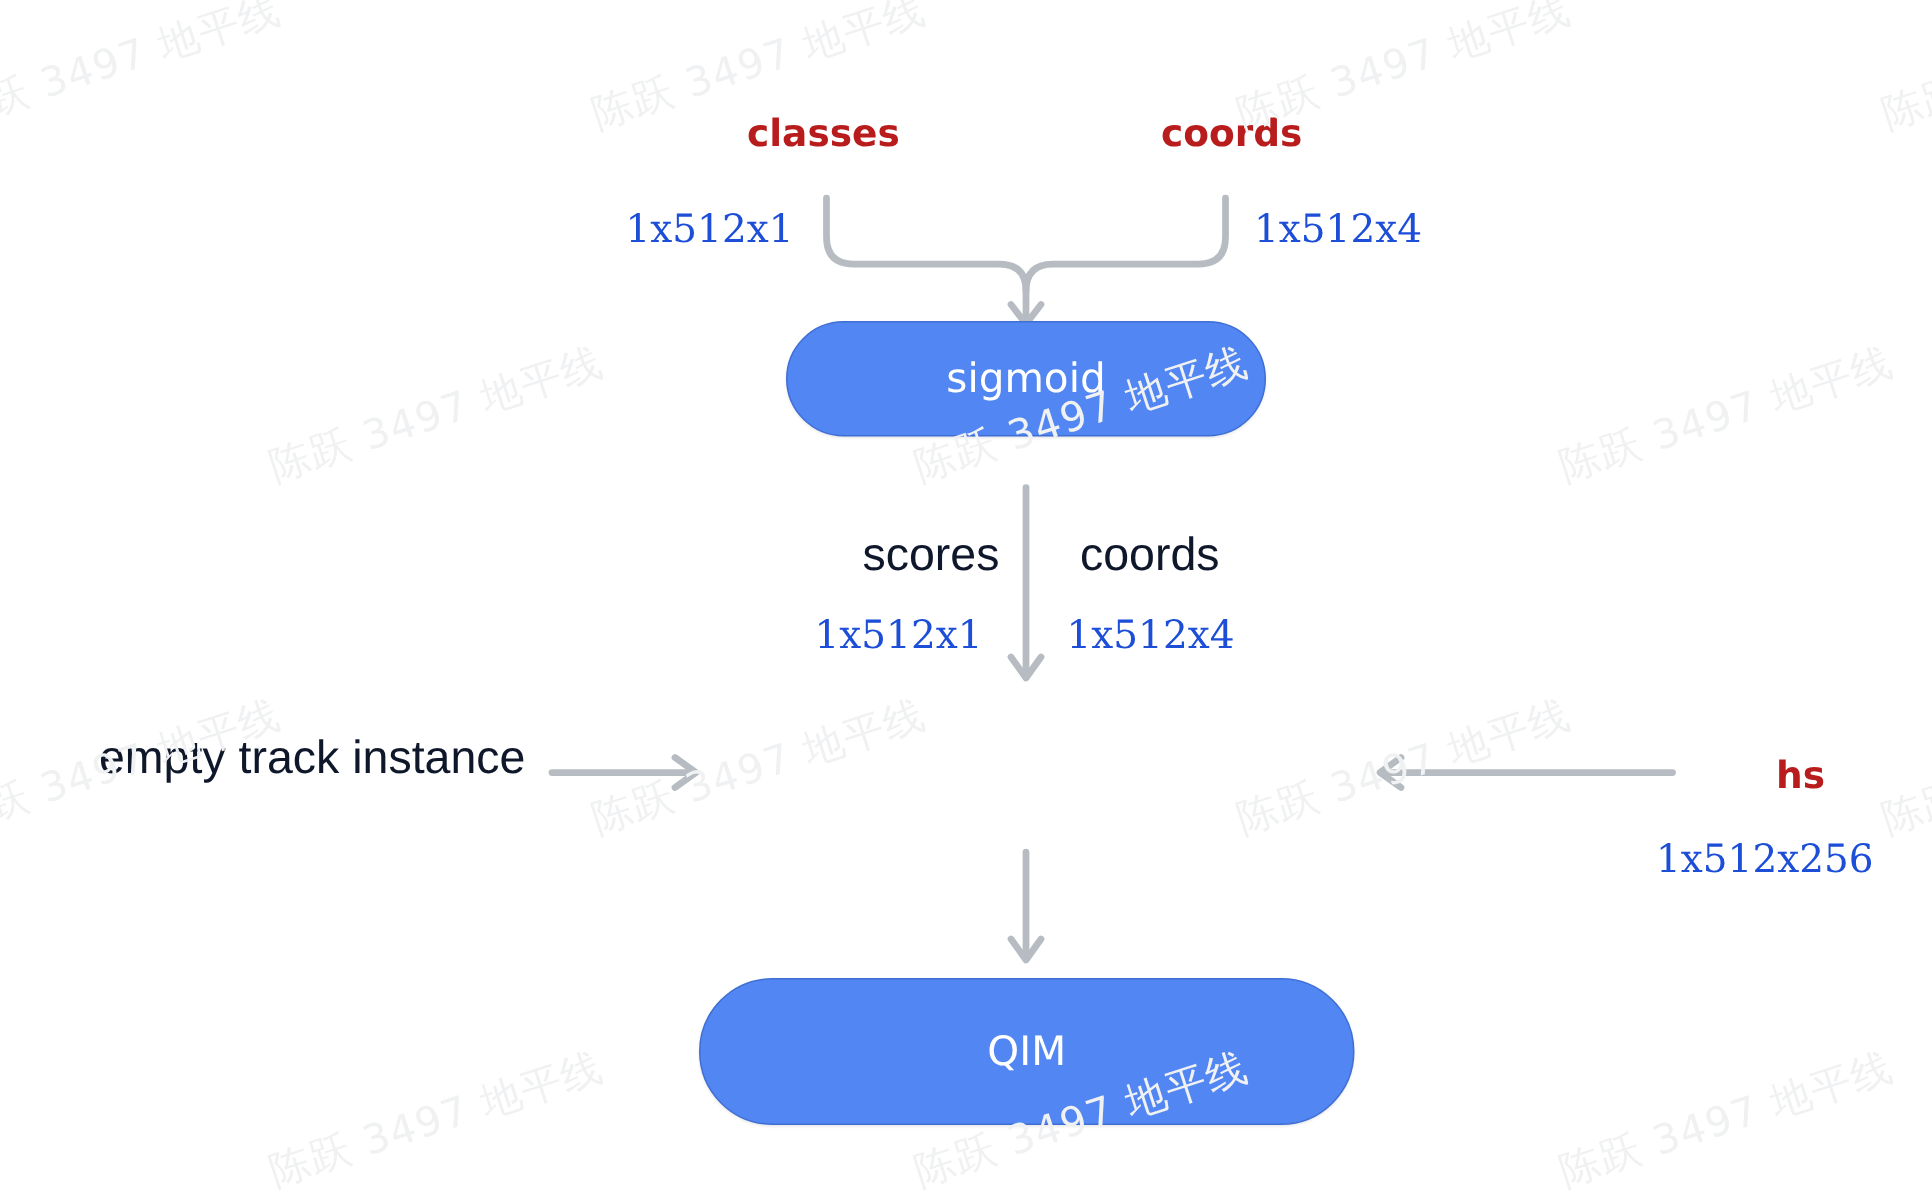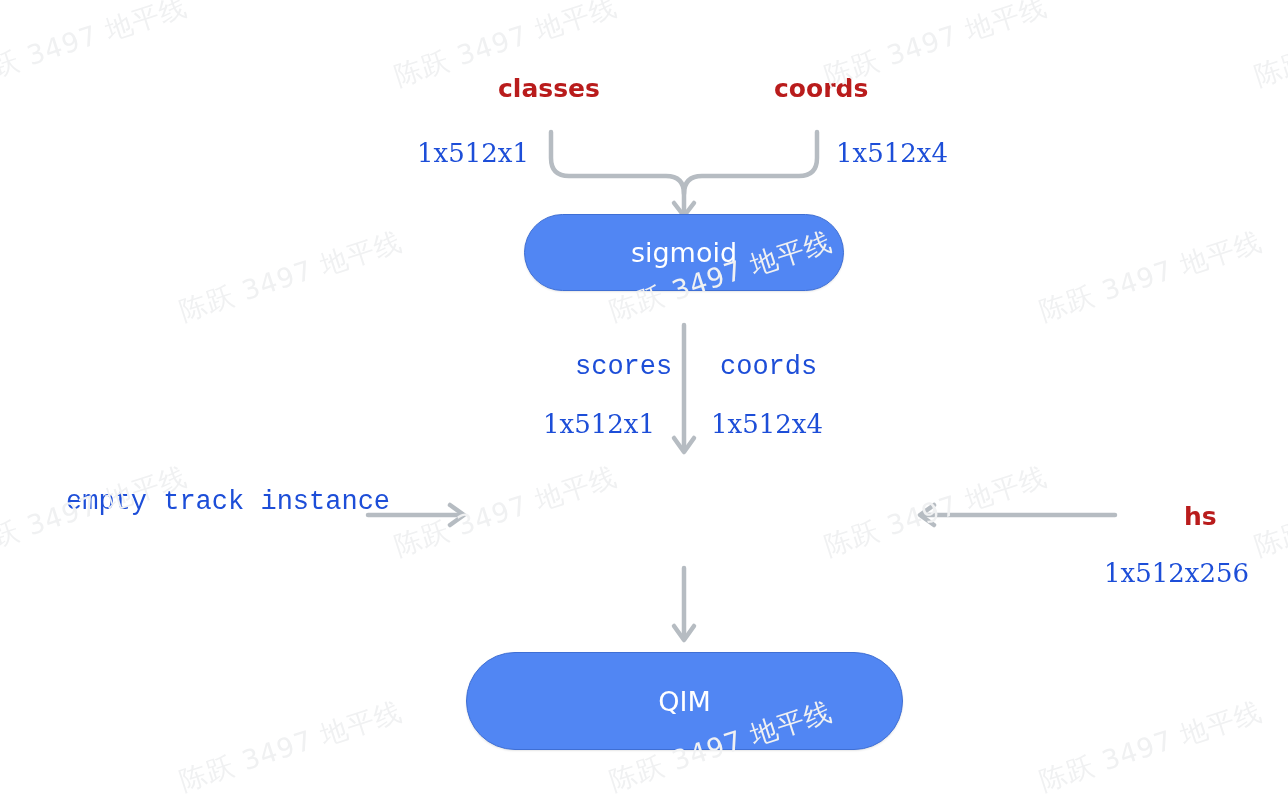--- a/index.html
+++ b/index.html
@@ -86,24 +86,24 @@
     white-space: nowrap;
     color: #2f333a;
   }
   .txt-bold {
     font-family: "DejaVu Sans", "Liberation Sans", sans-serif;
     font-weight: bold;
     font-size: 25px;
     color: #b91c1c;
   }
   .txt-plain {
-    font-family: Liberation Mono, monospace;
+    font-family: Liberation Sans, sans-serif;
     font-weight: 400;
-    font-size: 27px;
-    color: #1d4ed8;
+    font-size: 31px;
+    color: #0f172a;
   }
   .txt-dim {
     font-family: "DejaVu Serif", "Liberation Serif", serif;
     font-weight: 400;
     font-size: 26px;
     color: #1d4ed8;
   }
 
   
   #lbl-classes      { left: 498px;  top: 74px; }

